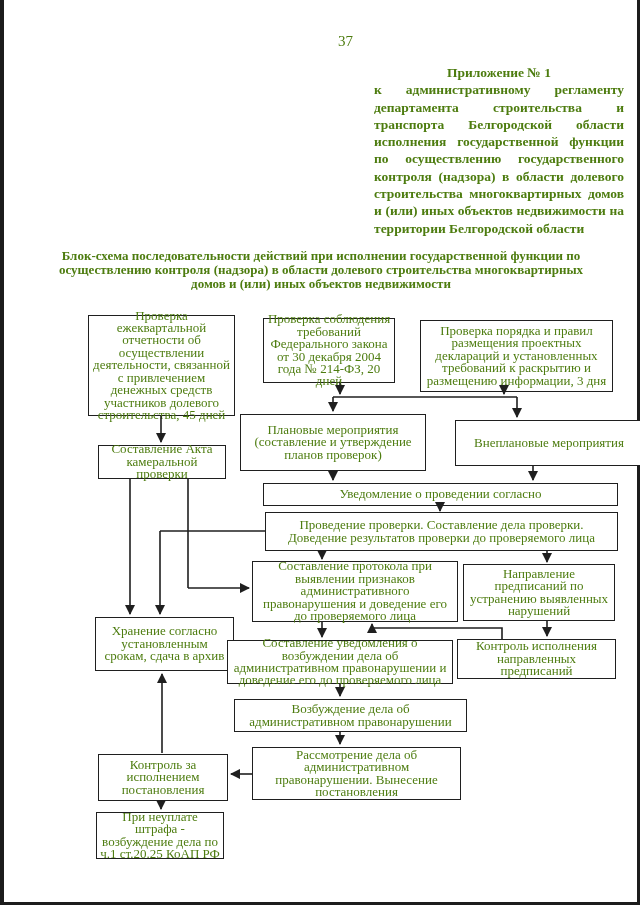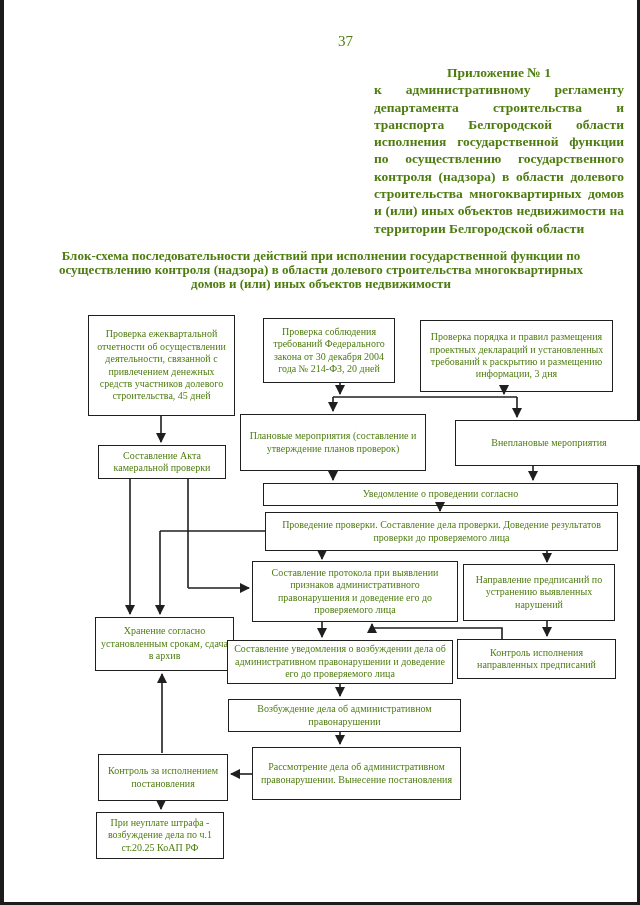--- a/index.html
+++ b/index.html
@@ -31,21 +31,21 @@
     text-align:center;font-weight:bold;
     font-size:13px;line-height:13.8px;
   }
   .node{
     position:absolute;
     box-sizing:border-box;
     border:1.6px solid #1f1f1f;
     background:#fff;
     display:flex;align-items:center;justify-content:center;
     text-align:center;
-    font-size:10px;line-height:12.4px;
+    font-size:13px;line-height:12.4px;
     padding:1px 3px;
   }
   .connectors{
     position:absolute;left:0;top:0;width:640px;height:905px;
     pointer-events:none;
   }
   .connectors line,.connectors polyline{
     stroke:#1f1f1f;stroke-width:1.6;fill:none;
   }
 </style>
@@ -73,21 +73,21 @@
   <div class="node" style="left:98px;top:445px;width:128px;height:34px;">Составление Акта камеральной проверки</div>
   <div class="node" style="left:240px;top:414px;width:186px;height:57px;">Плановые мероприятия (составление и утверждение планов проверок)</div>
   <div class="node" style="left:455px;top:420px;width:188px;height:46px;">Внеплановые мероприятия</div>
   <div class="node" style="left:263px;top:483px;width:355px;height:23px;">Уведомление о проведении согласно</div>
   <div class="node" style="left:265px;top:512px;width:353px;height:39px;">Проведение проверки. Составление дела проверки. Доведение результатов проверки до проверяемого лица</div>
   <div class="node" style="left:252px;top:561px;width:206px;height:61px;">Составление протокола при выявлении признаков административного правонарушения и доведение его до проверяемого лица</div>
   <div class="node" style="left:463px;top:564px;width:152px;height:57px;">Направление предписаний по устранению выявленных нарушений</div>
   <div class="node" style="left:95px;top:617px;width:139px;height:54px;">Хранение согласно установленным срокам, сдача в архив</div>
   <div class="node" style="left:227px;top:640px;width:226px;height:44px;">Составление уведомления о возбуждении дела об административном правонарушении и доведение его до проверяемого лица</div>
   <div class="node" style="left:457px;top:639px;width:159px;height:40px;">Контроль исполнения направленных предписаний</div>
-  <div class="node" style="left:228px;top:699px;width:233px;height:33px;">Возбуждение дела об административном правонарушении</div>
+  <div class="node" style="left:234px;top:699px;width:233px;height:33px;">Возбуждение дела об административном правонарушении</div>
   <div class="node" style="left:98px;top:754px;width:130px;height:47px;">Контроль за исполнением постановления</div>
   <div class="node" style="left:252px;top:747px;width:209px;height:53px;">Рассмотрение дела об административном правонарушении. Вынесение постановления</div>
   <div class="node" style="left:96px;top:812px;width:128px;height:47px;">При неуплате штрафа - возбуждение дела по ч.1 ст.20.25 КоАП РФ</div>
 
   <svg class="connectors" viewBox="0 0 640 905" xmlns="http://www.w3.org/2000/svg">
     <defs>
       <marker id="arr" viewBox="0 0 10 10" refX="9" refY="5" markerWidth="6.5" markerHeight="6.5" orient="auto-start-reverse">
         <path d="M0,0 L10,5 L0,10 z" fill="#1f1f1f"></path>
       </marker>
     </defs>

